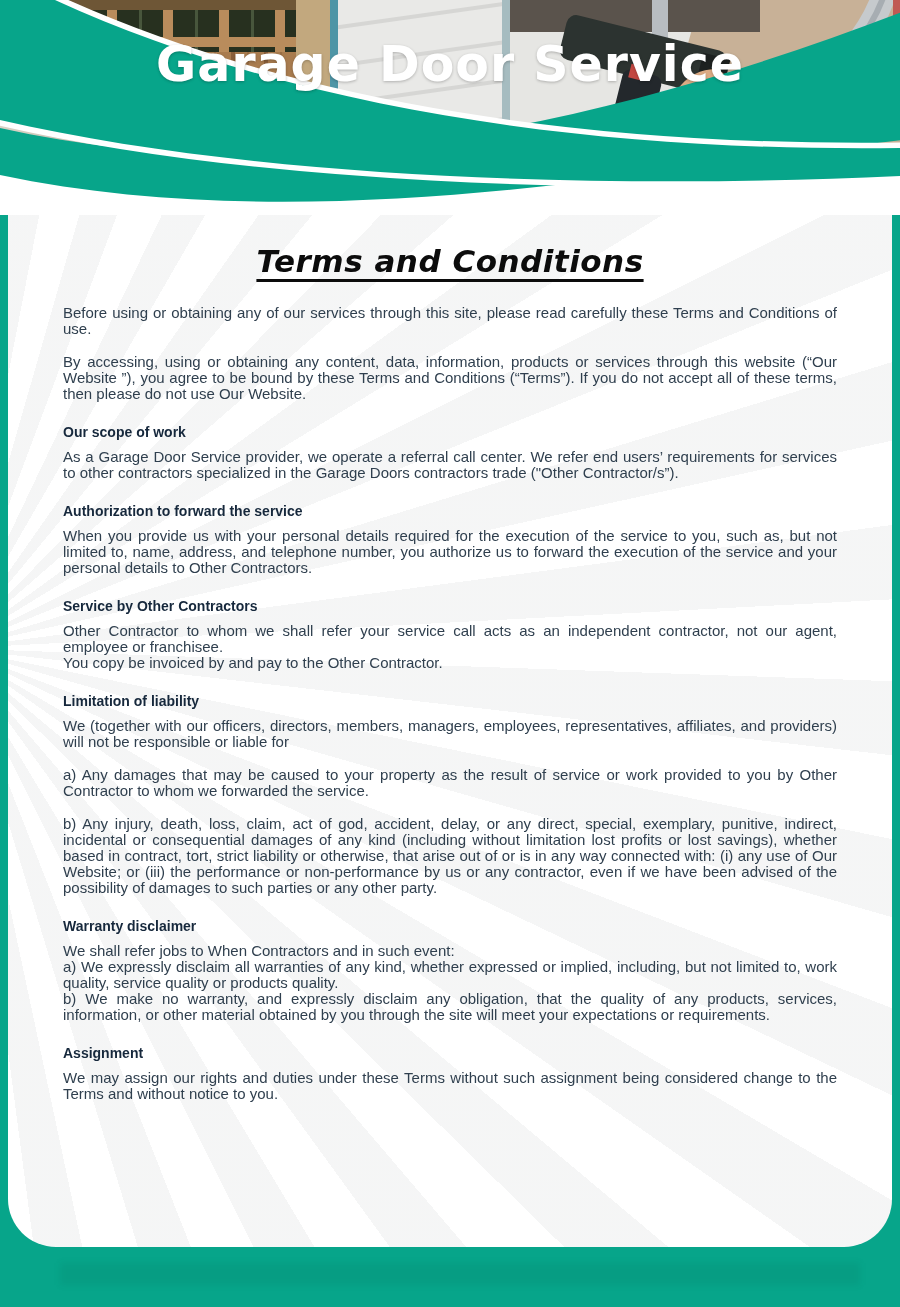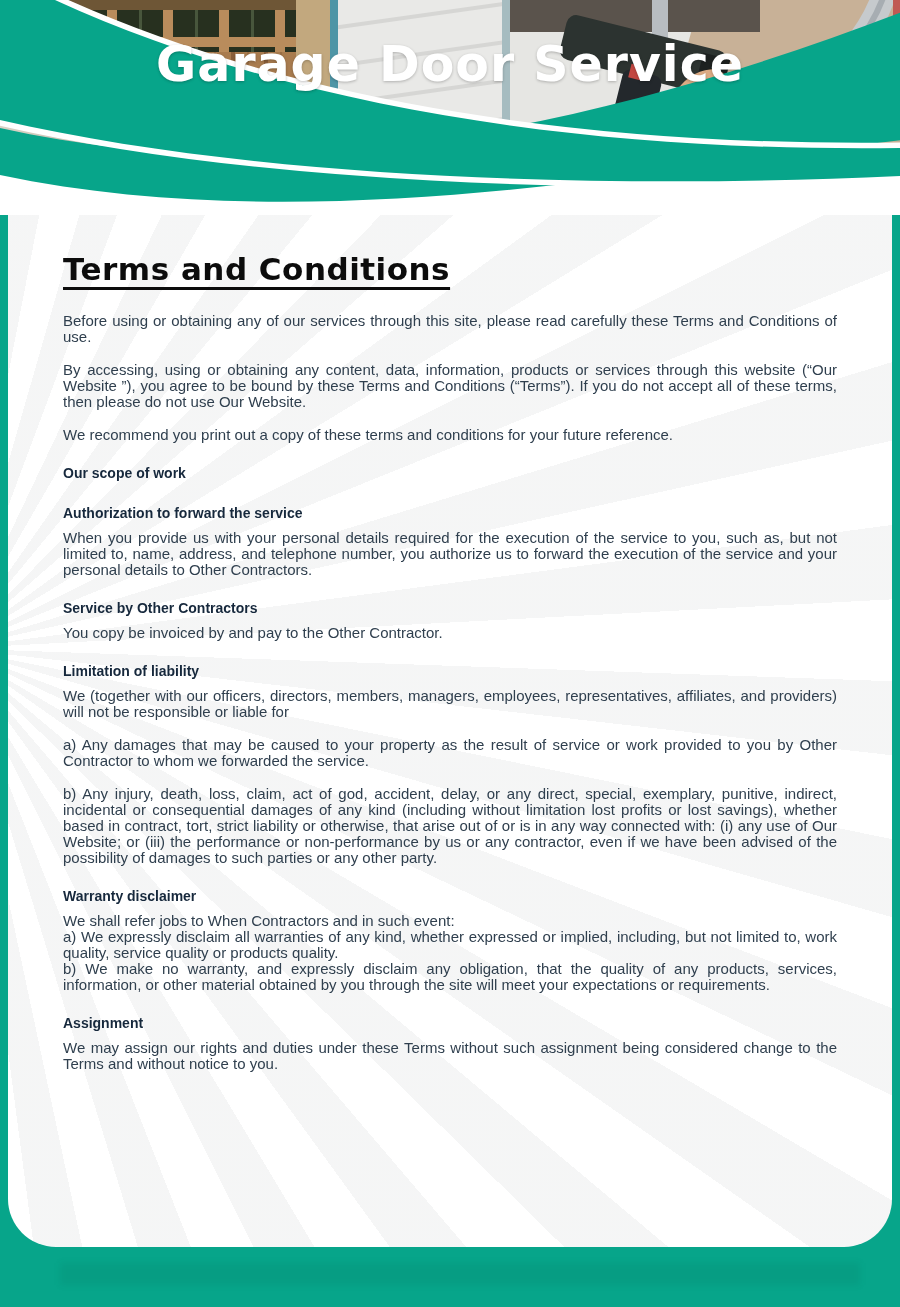--- a/index.html
+++ b/index.html
@@ -37,28 +37,30 @@
     width:884px;height:1032px;
     background-color:#ffffff;
     background-image:repeating-conic-gradient(from 205deg at -6% 42%,
         rgba(60,70,75,0.05) 0deg 4.5deg, rgba(255,255,255,0) 4.5deg 9.5deg);
     border-radius:0 0 48px 48px;
     box-sizing:border-box;
     padding:28px 55px 0 55px;
     overflow:hidden;
   }
   .terms-title{
-    margin:8px 0 26px 0;
+    margin:0 0 26px 0;
+    text-align:center;
     font-family:"DejaVu Sans", sans-serif;
     font-size:31px;font-weight:700;
     color:var(--h1-black);
     text-decoration:underline;
     text-decoration-thickness:2.5px;
     text-underline-offset:7px;
     letter-spacing:.5px;
+    font-style:italic;
   }
   .sec-h{
     font-size:14px;font-weight:700;line-height:20px;
     color:var(--heading-navy);
     margin:20px 0 7px 0;
   }
   .para{
     font-size:15px;line-height:16px;
     color:var(--body-slate);
     text-align:justify;
@@ -146,25 +148,26 @@
     </svg>
 
     <div class="hero-title">Garage Door Service</div>
   </div>
 
   <div class="card">
     <h1 class="terms-title">Terms and Conditions</h1>
     <div>
         <p class="para">Before using or obtaining any of our services through this site, please read carefully these Terms and Conditions of use.</p>
         <p class="para gap">By accessing, using or obtaining any content, data, information, products or services through this website (“Our Website ”), you agree to be bound by these Terms and Conditions (“Terms”). If you do not accept all of these terms, then please do not use Our Website.</p>
-        <p class="para gap">We recommend you print out a copy of these terms and conditions for your future reference.</p>
         <h2 class="sec-h">Our scope of work</h2>
+        <p class="para">As a Garage Door Service provider, we operate a referral call center. We refer end users’ requirements for services to other contractors specialized in the Garage Doors contractors trade ("Other Contractor/s”).</p>
         <h2 class="sec-h">Authorization to forward the service</h2>
         <p class="para">When you provide us with your personal details required for the execution of the service to you, such as, but not limited to, name, address, and telephone number, you authorize us to forward the execution of the service and your personal details to Other Contractors.</p>
         <h2 class="sec-h">Service by Other Contractors</h2>
+        <p class="para">Other Contractor to whom we shall refer your service call acts as an independent contractor, not our agent, employee or franchisee.</p>
         <p class="para">You copy be invoiced by and pay to the Other Contractor.</p>
         <h2 class="sec-h">Limitation of liability</h2>
         <p class="para">We (together with our officers, directors, members, managers, employees, representatives, affiliates, and providers) will not be responsible or liable for</p>
         <p class="para gap">a) Any damages that may be caused to your property as the result of service or work provided to you by Other Contractor to whom we forwarded the service.</p>
         <p class="para gap">b) Any injury, death, loss, claim, act of god, accident, delay, or any direct, special, exemplary, punitive, indirect, incidental or consequential damages of any kind (including without limitation lost profits or lost savings), whether based in contract, tort, strict liability or otherwise, that arise out of or is in any way connected with: (i) any use of Our Website; or (iii) the performance or non-performance by us or any contractor, even if we have been advised of the possibility of damages to such parties or any other party.</p>
         <h2 class="sec-h">Warranty disclaimer</h2>
         <p class="para">We shall refer jobs to When Contractors and in such event:</p>
         <p class="para">a) We expressly disclaim all warranties of any kind, whether expressed or implied, including, but not limited to, work quality, service quality or products quality.</p>
         <p class="para">b) We make no warranty, and expressly disclaim any obligation, that the quality of any products, services, information, or other material obtained by you through the site will meet your expectations or requirements.</p>
         <h2 class="sec-h">Assignment</h2>

